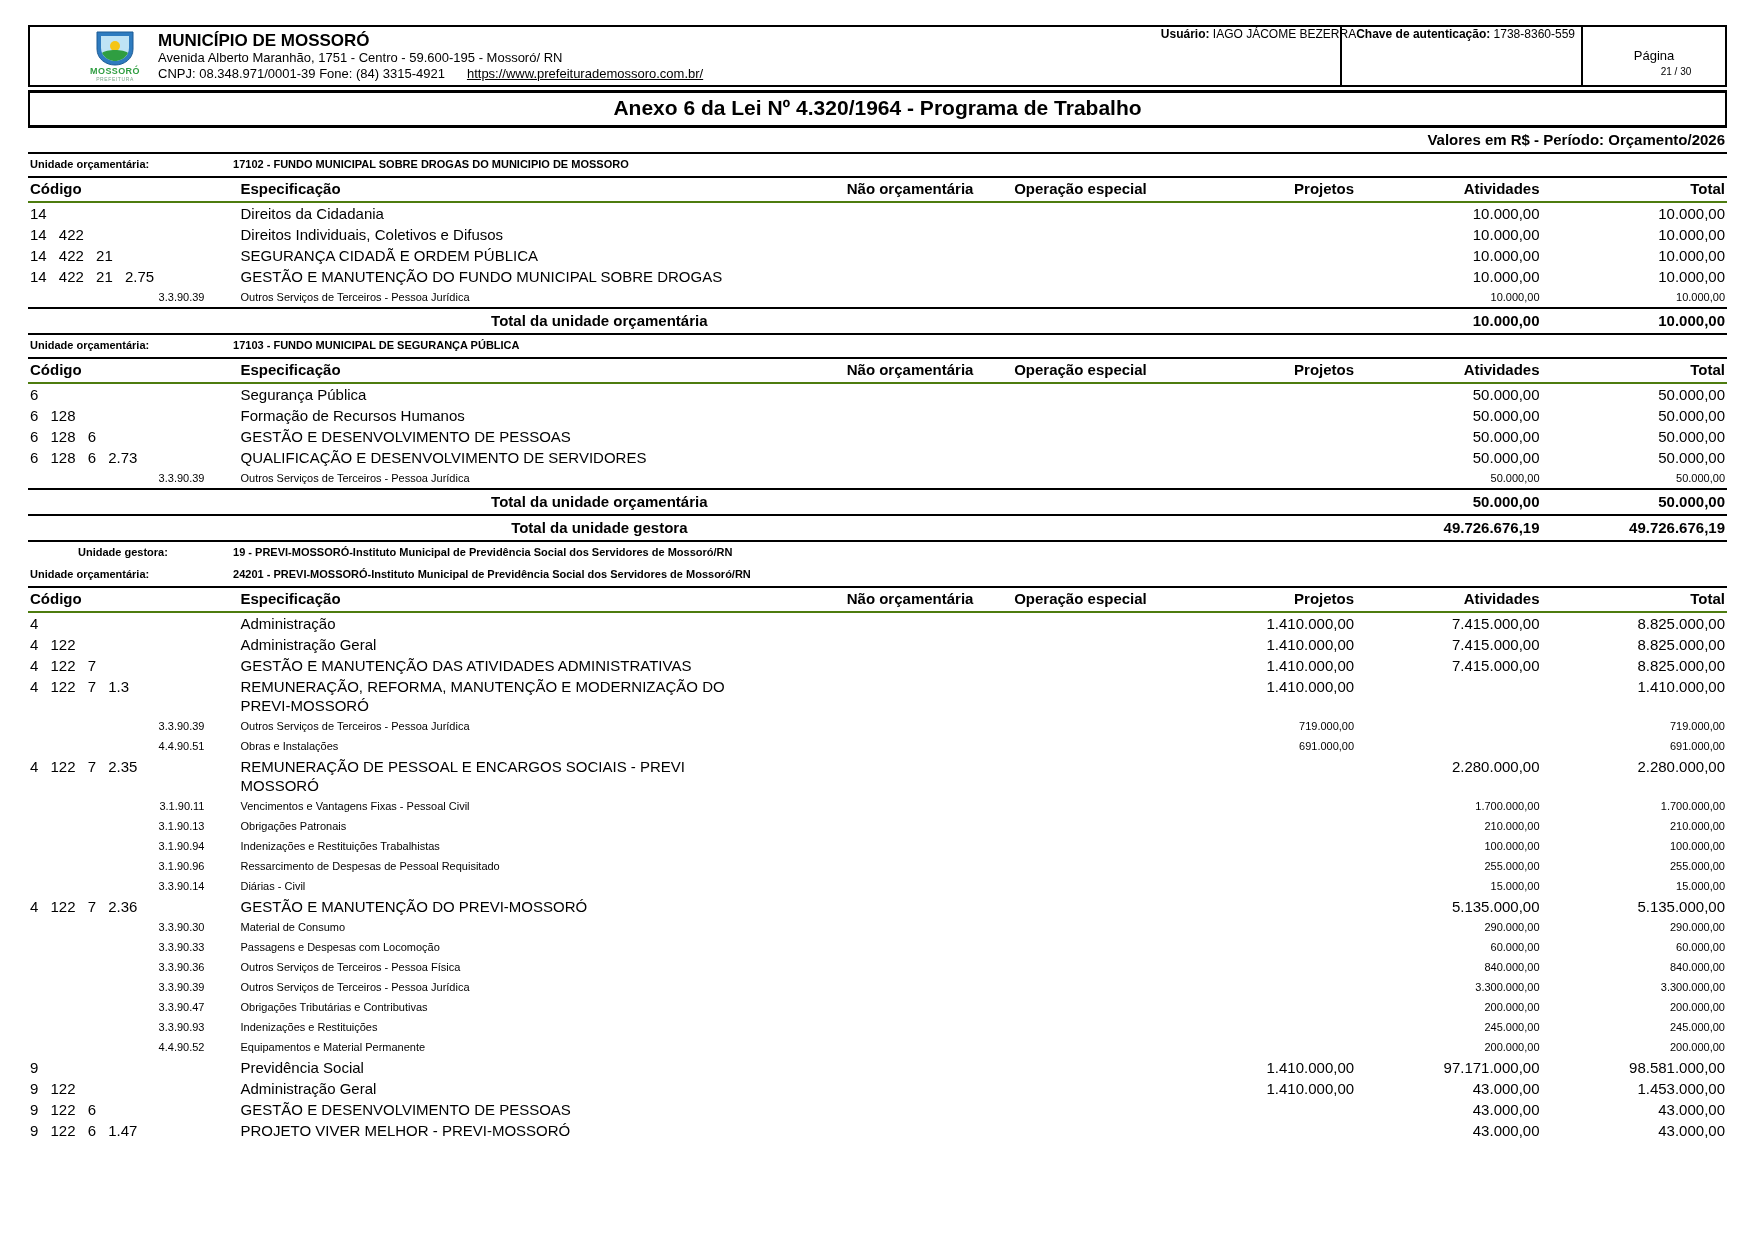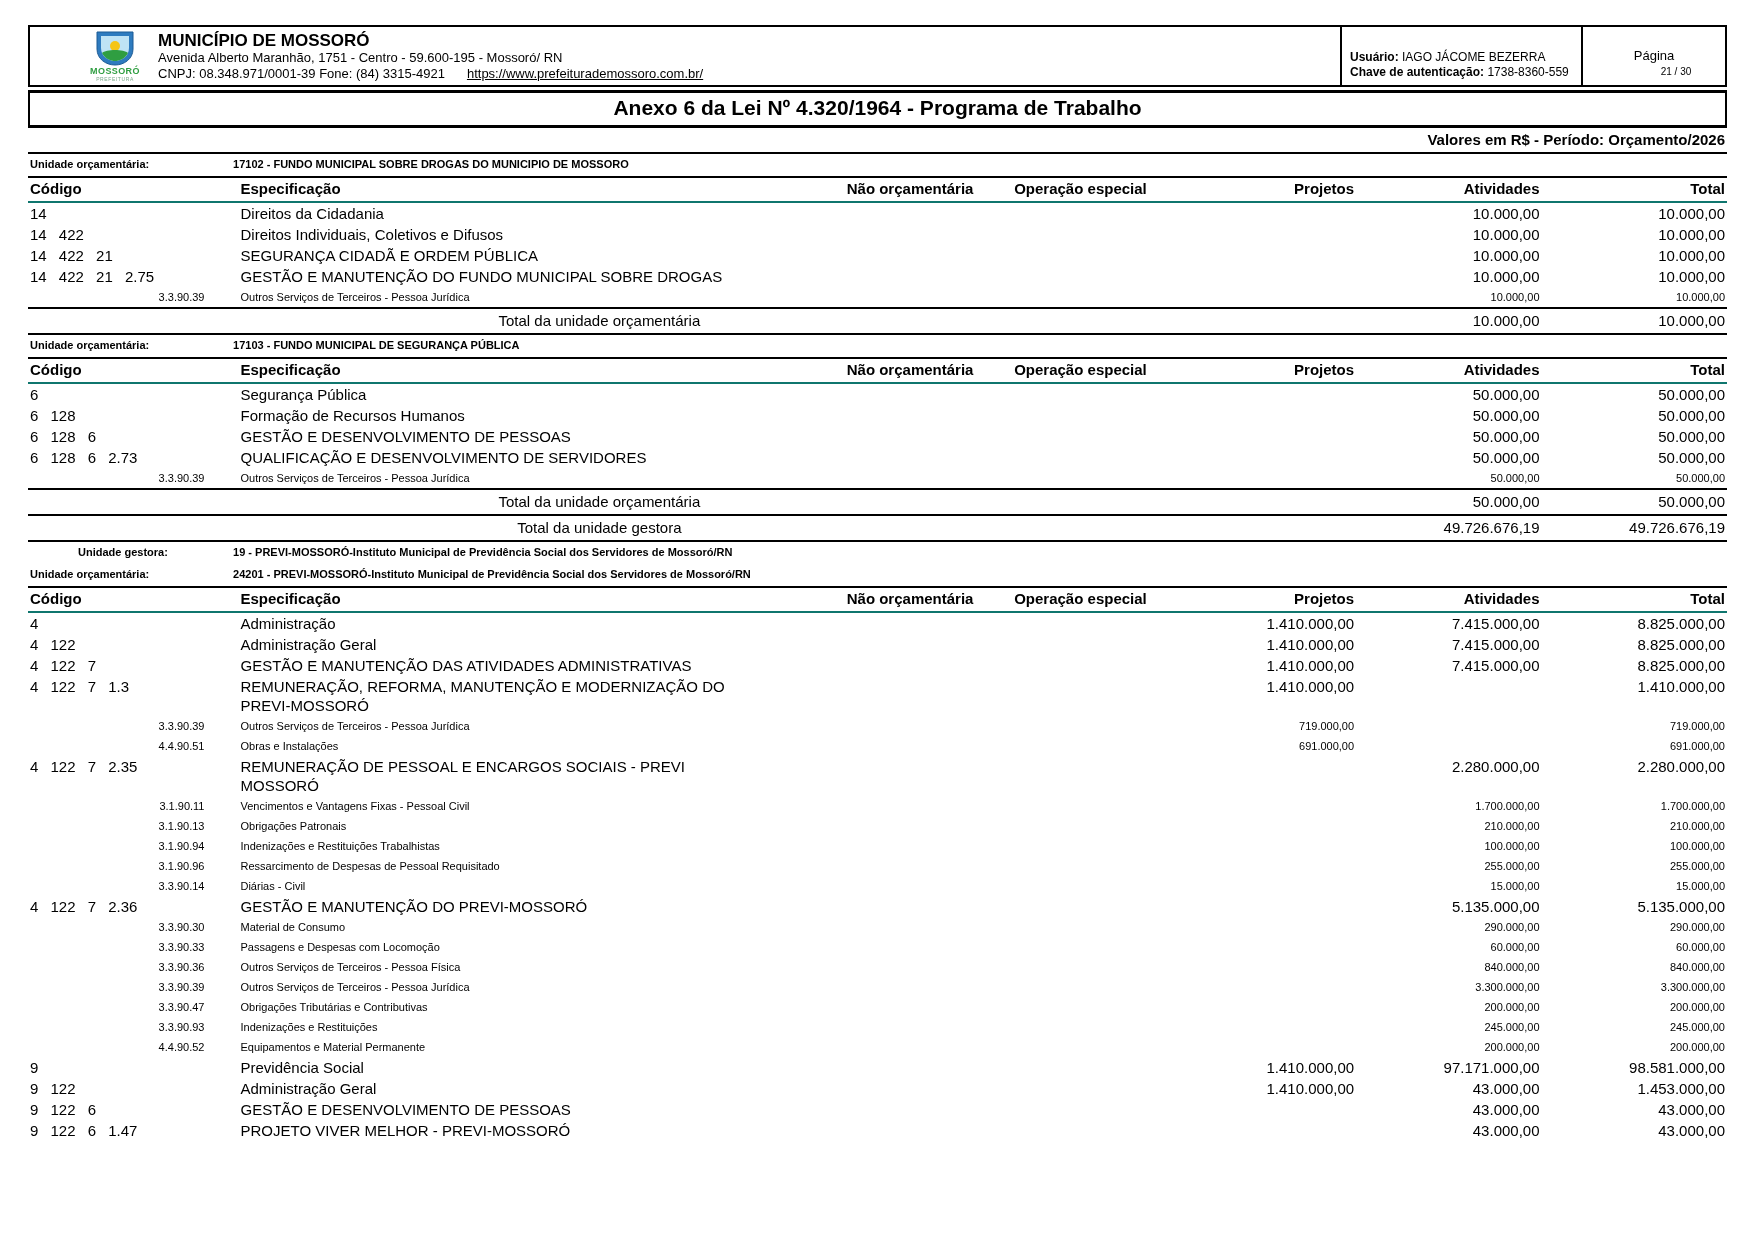--- a/index.html
+++ b/index.html
@@ -9,46 +9,46 @@
   
   .header-box{display:flex;border:2px solid #000;height:62px;box-sizing:border-box;align-items:stretch;}
   .logo-wrap{width:66px;display:flex;flex-direction:column;align-items:center;justify-content:center;padding-left:4px;margin-left:48px;}
   .logo-text{font-size:9px;font-weight:bold;color:#2f9e41;letter-spacing:.4px;line-height:9px;}
   .logo-subtext{font-size:5px;color:#7aa98a;letter-spacing:.6px;line-height:6px;}
   .org-info{flex:1;padding:4px 10px 0 10px;overflow:hidden;}
   .org-name{font-size:17px;font-weight:bold;line-height:19px;}
   .org-address{font-size:13px;line-height:16px;}
   .org-cnpj{font-size:13px;line-height:16px;}
   .link{text-decoration:underline;margin-left:22px;cursor:pointer;}
-  .user-box{width:241px;border-left:2px solid #000;box-sizing:border-box;display:flex;flex-direction:column;justify-content:flex-end;padding:0 6px 5px 8px;}
+  .user-box{width:241px;border-left:2px solid #000;box-sizing:border-box;display:flex;flex-direction:row;justify-content:flex-end;padding:0 6px 5px 8px;}
   .user-line{font-size:12px;line-height:15px;white-space:nowrap;}
   .user-line b{font-weight:bold;}
   .page-box{width:144px;border-left:2px solid #000;box-sizing:border-box;display:flex;flex-direction:column;justify-content:flex-end;align-items:center;padding-bottom:5px;}
   .page-label{font-size:13px;font-weight:normal;line-height:16px;}
   .page-value{font-size:10px;line-height:16px;margin-left:44px;}
 
   
   .title-bar{border:2px solid #000;border-top-width:3px;border-bottom-width:3px;margin-top:3px;text-align:center;font-weight:bold;font-size:21px;padding:3px 0 5px 0;}
   .period-note{text-align:right;font-weight:bold;font-size:15px;padding:3px 2px 4px 0;border-bottom:2px solid #000;}
 
   
   .section-heading{font-weight:bold;font-size:11px;padding:2px 0 3px 2px;line-height:17px;}
   .heading-label{display:inline-block;min-width:200px;box-sizing:border-box;}
   .gestora .heading-label{padding-left:48px;}
   table.budget{width:100%;border-collapse:collapse;table-layout:fixed;}
-  table.budget th{font-size:15px;font-weight:bold;padding:2px 2px 3px 2px;border-top:2px solid #000;border-bottom:2px solid #0f766e;line-height:18px;}
+  table.budget th{font-size:15px;font-weight:bold;padding:2px 2px 3px 2px;border-top:2px solid #000;border-bottom:2px solid #4d7c0f;line-height:18px;}
   th.left{text-align:left;}
   th.center{text-align:center;}
   th.num,td.num{text-align:right;}
   table.budget td{vertical-align:top;padding:1px 2px;font-size:15px;line-height:19px;}
   tr.main td.code{word-spacing:8px;}
   td.spec .spec-inner{max-width:520px;}
   tr.sub td{font-size:11px;line-height:13px;padding:4px 2px 3px 2px;}
   tr.sub td.code{text-align:right;padding-right:34px;}
-  tr.total-row td{border-top:2px solid #000;border-bottom:2px solid #000;font-weight:normal;font-size:15px;padding:2px;line-height:20px;}
+  tr.total-row td{border-top:2px solid #000;border-bottom:2px solid #000;font-weight:bold;font-size:15px;padding:2px;line-height:20px;}
   tr.total-row td.label{text-align:center;}
 </style>
 </head>
 <body>
 
 <div class="page">
 
   <div class="header-box">
     <div class="logo-wrap">
       <svg width="40" height="36" viewBox="0 0 40 36">

